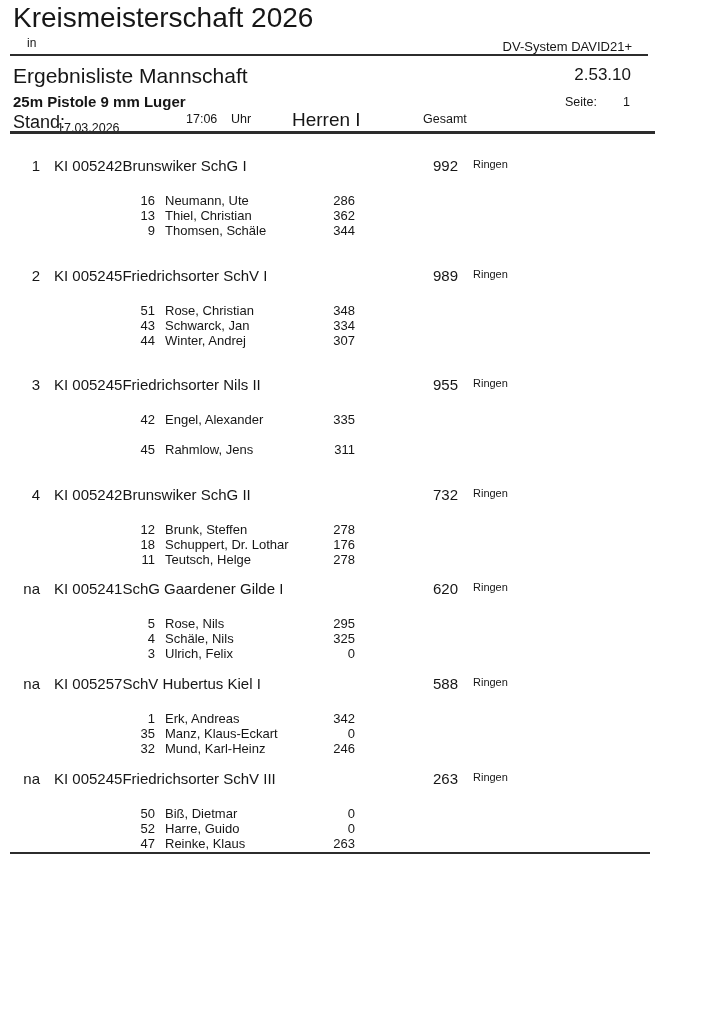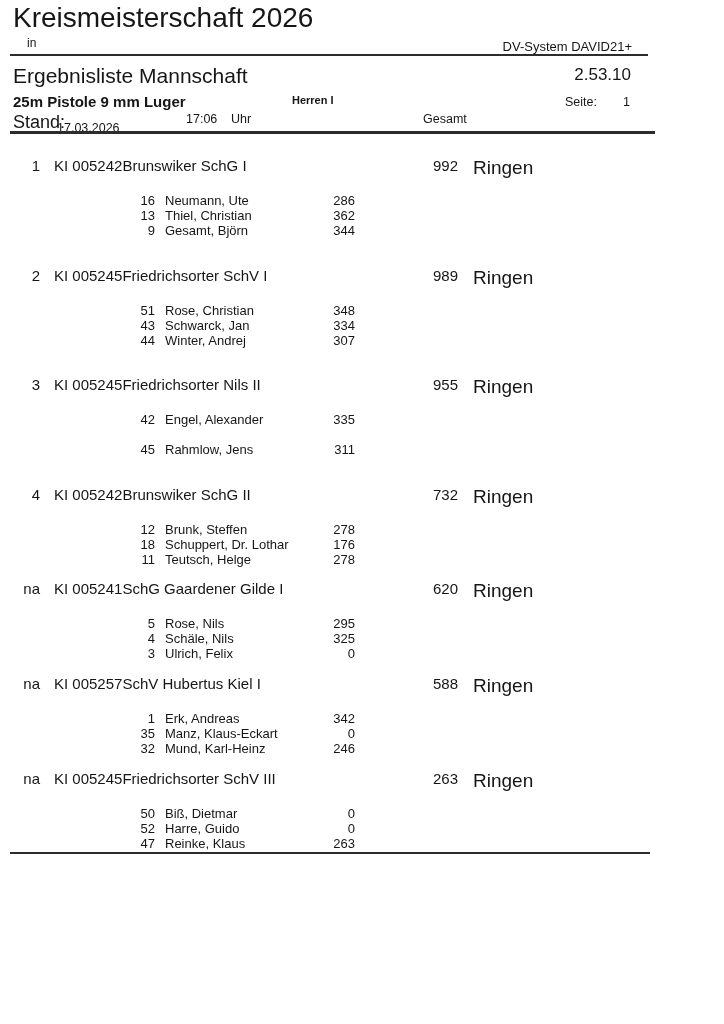--- a/index.html
+++ b/index.html
@@ -15,38 +15,38 @@
   .rule{position:absolute;background:#2c2c2c;}
 
   
   .title{left:13px;top:3px;font-size:28px;}
   .in-label{left:27px;top:37px;font-size:12px;}
   .dv-label{right:92px;top:40px;font-size:13px;}
   .hr1{left:10px;top:54px;width:638px;height:2px;}
   .list-title{left:13px;top:64px;font-size:21px;}
   .version{right:93px;top:66px;font-size:17px;}
   .discipline{left:13px;top:94px;font-size:15px;font-weight:bold;}
-  .klass{left:292px;top:94px;font-size:11px;font-weight:bold;}
+  .klass{left:292px;top:110px;font-size:19px;font-weight:normal;}
   .seite-label{left:565px;top:96px;font-size:12.5px;}
   .seite-num{left:610px;top:96px;width:20px;text-align:right;font-size:12.5px;}
   .stand-label{left:13px;top:113px;font-size:18px;}
   .stand-date{left:57px;top:122px;font-size:12.5px;}
   .stand-time{left:186px;top:113px;font-size:12.5px;}
   .stand-uhr{left:231px;top:113px;font-size:12.5px;}
   .gesamt-label{left:423px;top:113px;font-size:12.5px;}
   .hr2{left:10px;top:131px;width:645px;height:3px;}
   .hr-bottom{left:10px;top:852px;width:640px;height:2px;}
 
   
   .team-block{position:absolute;left:0;width:724px;height:90px;}
   .team-block span{position:absolute;white-space:nowrap;line-height:1.1;}
   .t-rank{left:0;top:0;width:40px;text-align:right;font-size:15px;}
   .t-idname{left:54px;top:0;font-size:15px;}
   .t-total{left:378px;top:0;width:80px;text-align:right;font-size:15px;}
-  .t-unit{left:473px;top:0;font-size:19px;}
+  .t-unit{left:473px;top:0;font-size:11px;}
   .member-row{position:absolute;left:0;width:724px;height:15px;}
   .m0{top:36px;}.m1{top:51px;}.m2{top:66px;}
   .mem-num{left:98px;top:0;width:57px;text-align:right;font-size:13px;}
   .mem-name{left:165px;top:0;font-size:13px;}
   .mem-score{left:278px;top:0;width:77px;text-align:right;font-size:13px;}
 </style>
 </head>
 <body>
 
 <div class="page">
@@ -83,21 +83,21 @@
         <span class="mem-name">Neumann, Ute</span>
         <span class="mem-score">286</span>
       </div>
       <div class="member-row m1">
         <span class="mem-num">13</span>
         <span class="mem-name">Thiel, Christian</span>
         <span class="mem-score">362</span>
       </div>
       <div class="member-row m2">
         <span class="mem-num">9</span>
-        <span class="mem-name">Gesamt, Björn</span>
+        <span class="mem-name">Thomsen, Schäle</span>
         <span class="mem-score">344</span>
       </div>
     </div>
       <div class="team-block" style="top: 268px;">
       <span class="t-rank">2</span>
       <span class="t-idname"><span style="position:static;">KI 005245</span><span style="position:static;">Friedrichsorter SchV I</span></span>
       <span class="t-total">989</span>
       <span class="t-unit">Ringen</span>
 
       <div class="member-row m0">

